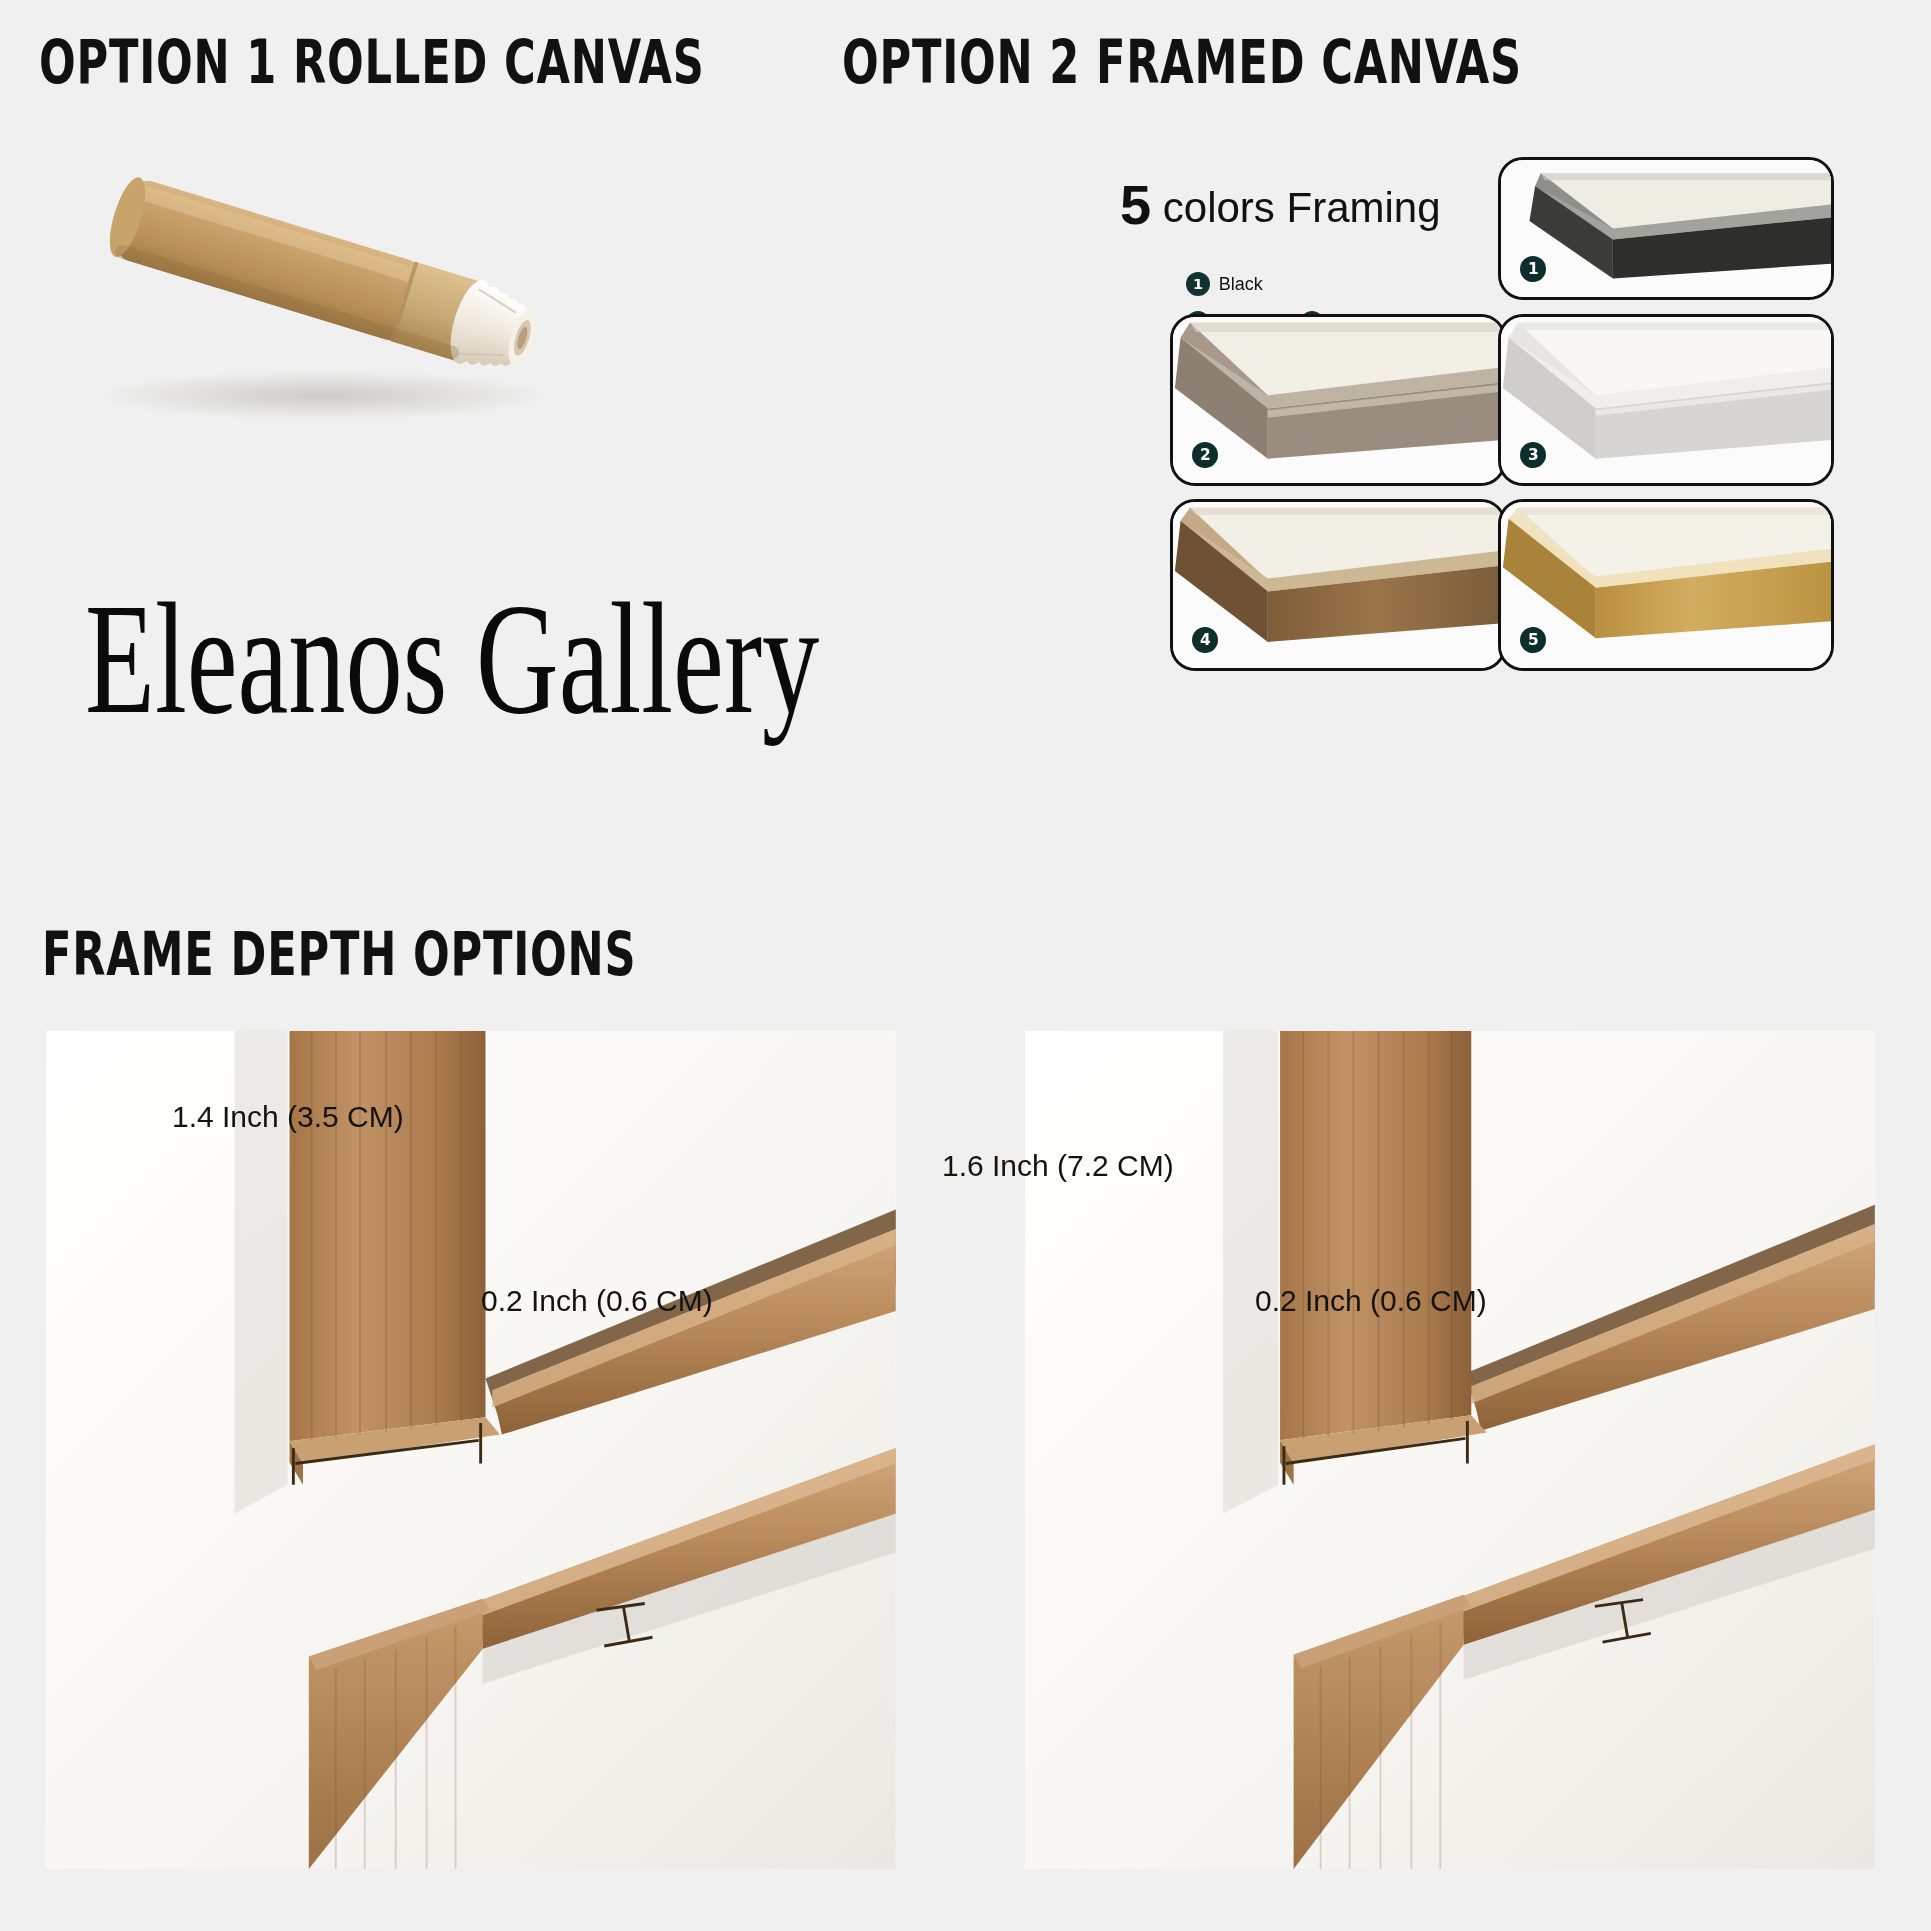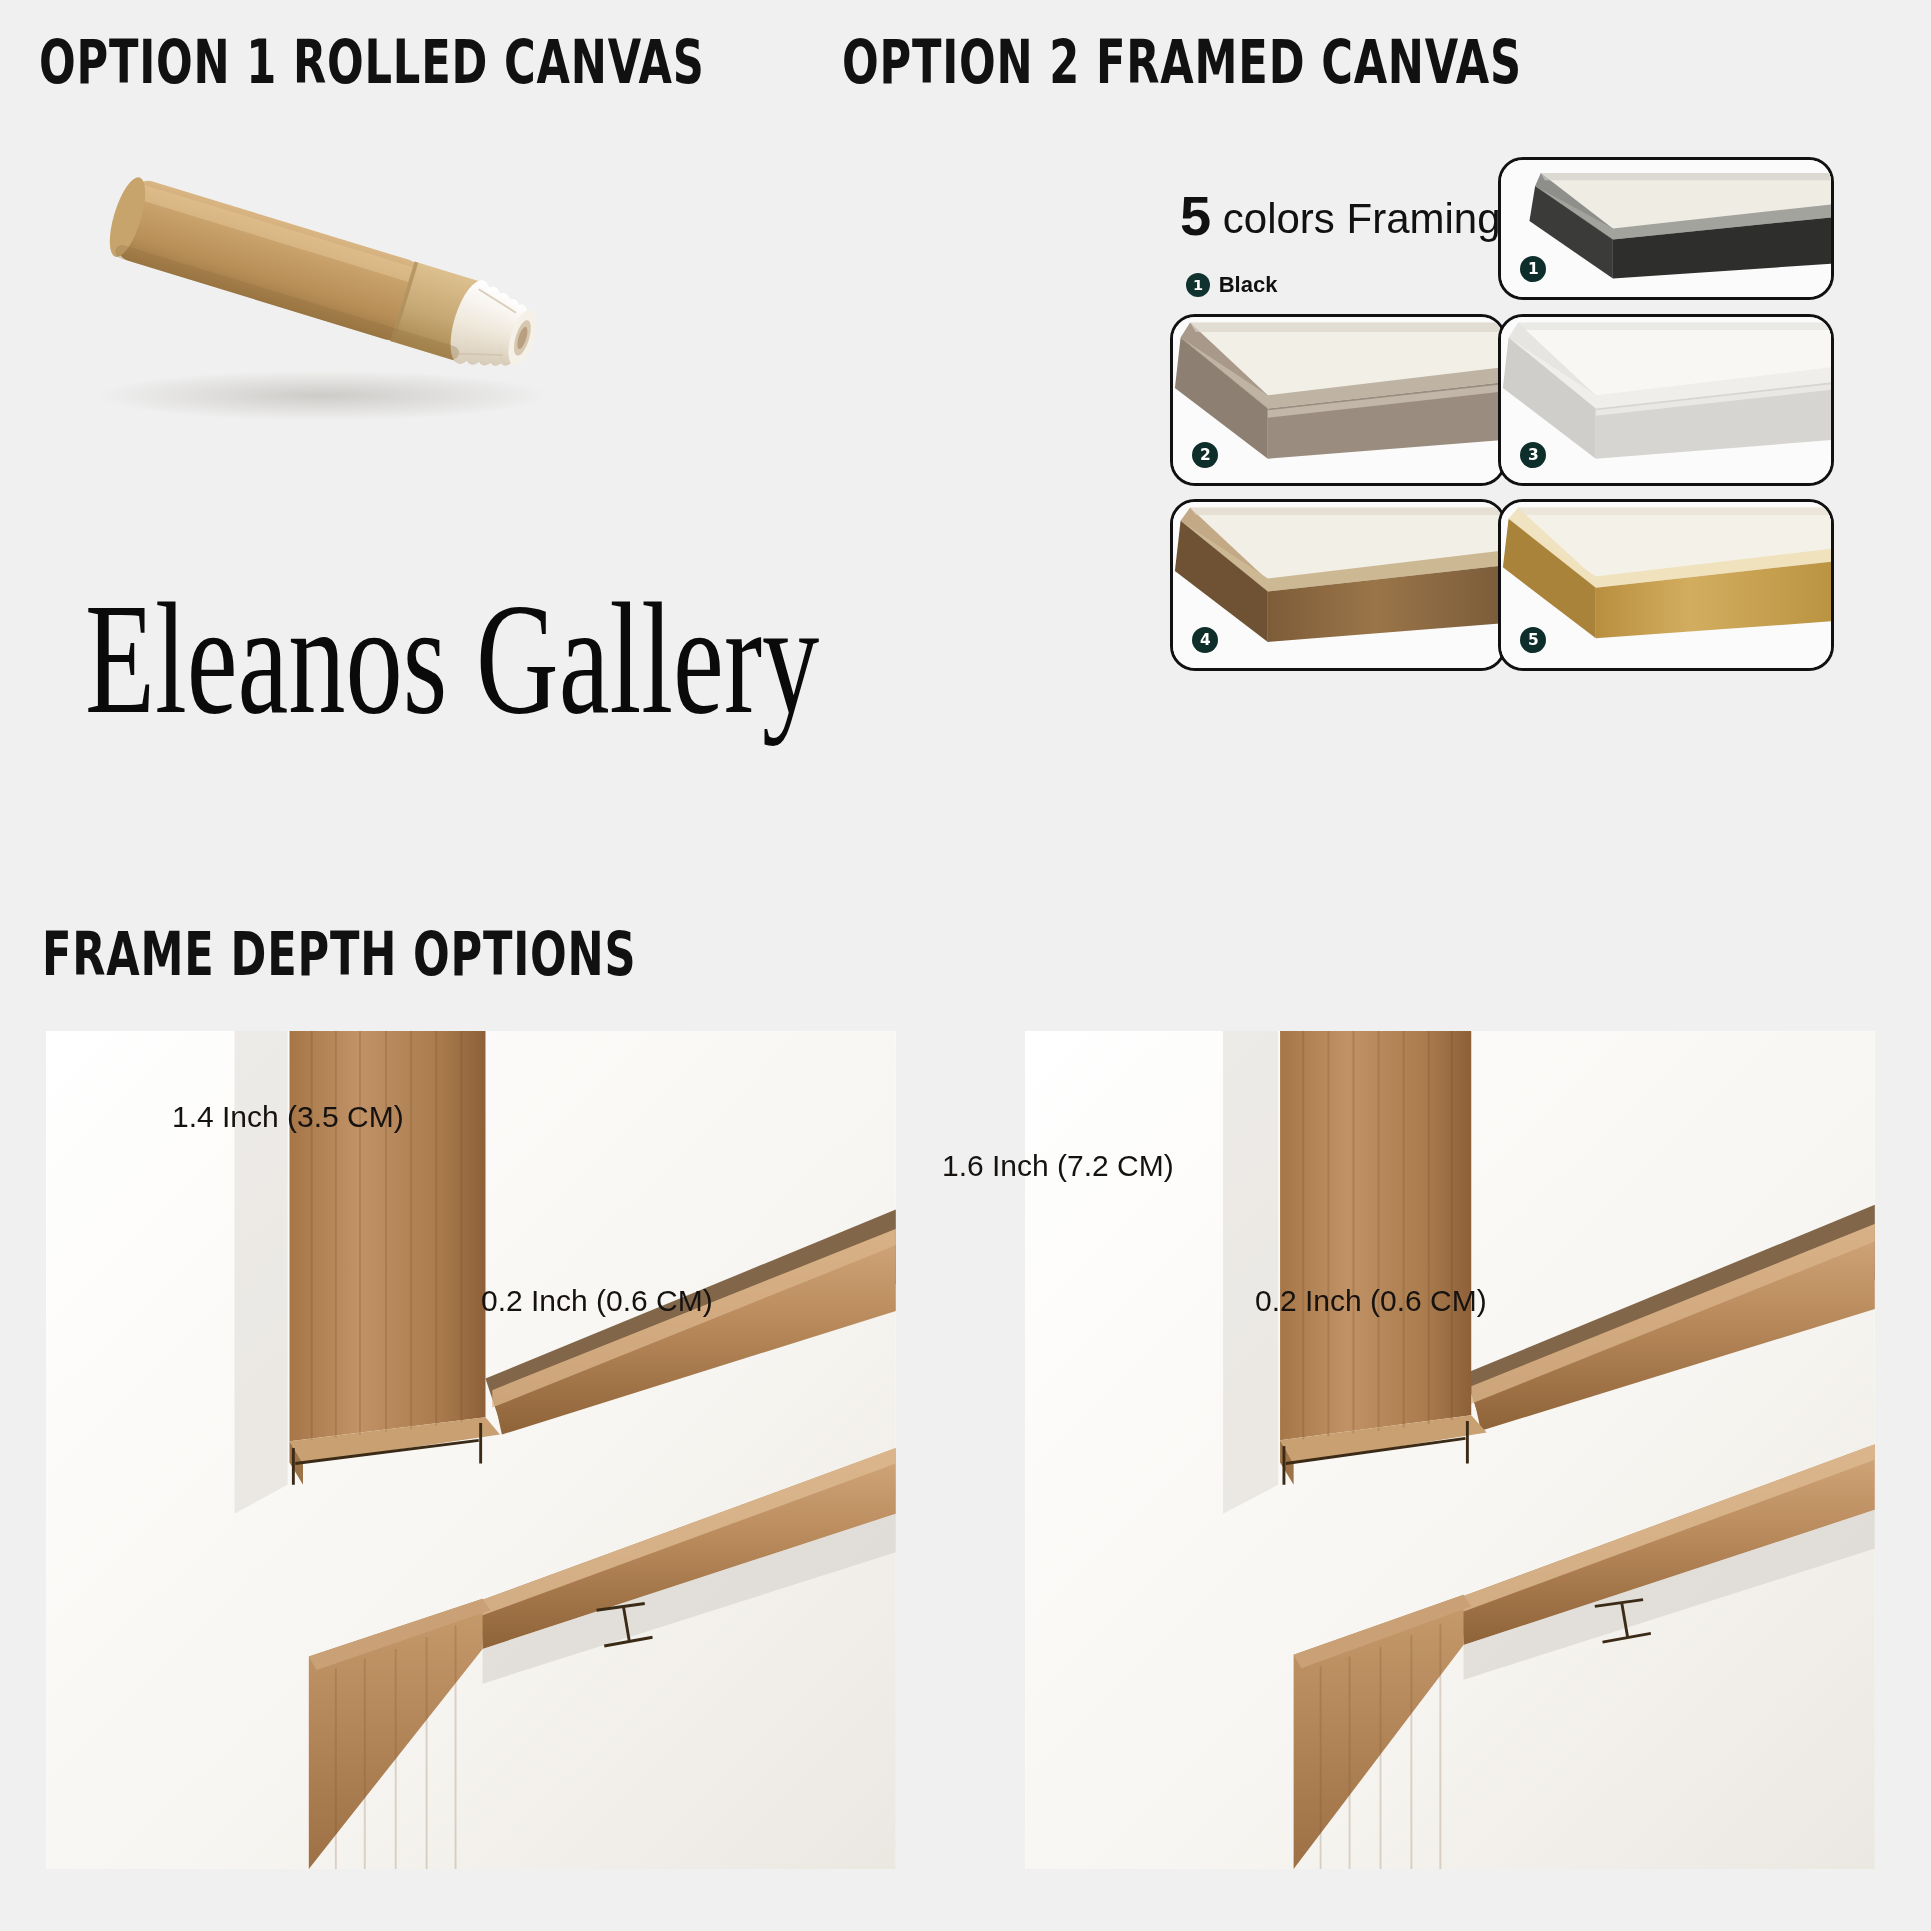--- a/index.html
+++ b/index.html
@@ -32,35 +32,35 @@
   
   #brand{
     position:absolute; left:85px; top:579px;
     font-family:"Liberation Serif","DejaVu Serif",serif;
     font-size:159px; line-height:1; color:#0a0a0a;
     transform:scaleX(0.72); transform-origin:left center;
     white-space:nowrap;
   }
 
   
-  #colors-title{ position:absolute; left:1180px; top:172px; white-space:nowrap;margin-top:11px; }
+  #colors-title{ position:absolute; left:1120px; top:172px; white-space:nowrap; }
   #colors-title .big{ font-size:56px; font-weight:700; color:#111; vertical-align:-1.9px; }
   #colors-title .rest{ font-size:42px; font-weight:400; color:#111; }
 
   .legend{ position:absolute; left:1186px; top:272px; }
   .legend-row{ display:flex; align-items:center; margin-bottom:14.5px; }
   .legend-cell{ display:flex; align-items:center; width:114px; }
   .badge{
     width:24px; height:24px; border-radius:50%;
     background:#113330; color:#fff;
     font-size:14.5px; font-weight:700;
     display:flex; align-items:center; justify-content:center;
     flex:0 0 auto; font-family:"DejaVu Sans",sans-serif;
   }
-  .legend-label{ font-size:22px; font-weight:700; color:#111; margin-left:8.7px; white-space:nowrap; }
+  .legend-label{ font-size:18px; font-weight:400; color:#111; margin-left:8.7px; white-space:nowrap; }
 
   
   .panel{
     position:absolute;
     border:3.9px solid #111;
     border-radius:25px;
     background:#fbfbfb;
     overflow:hidden;
   }
   .panel .photo{ position:absolute; inset:0; }

